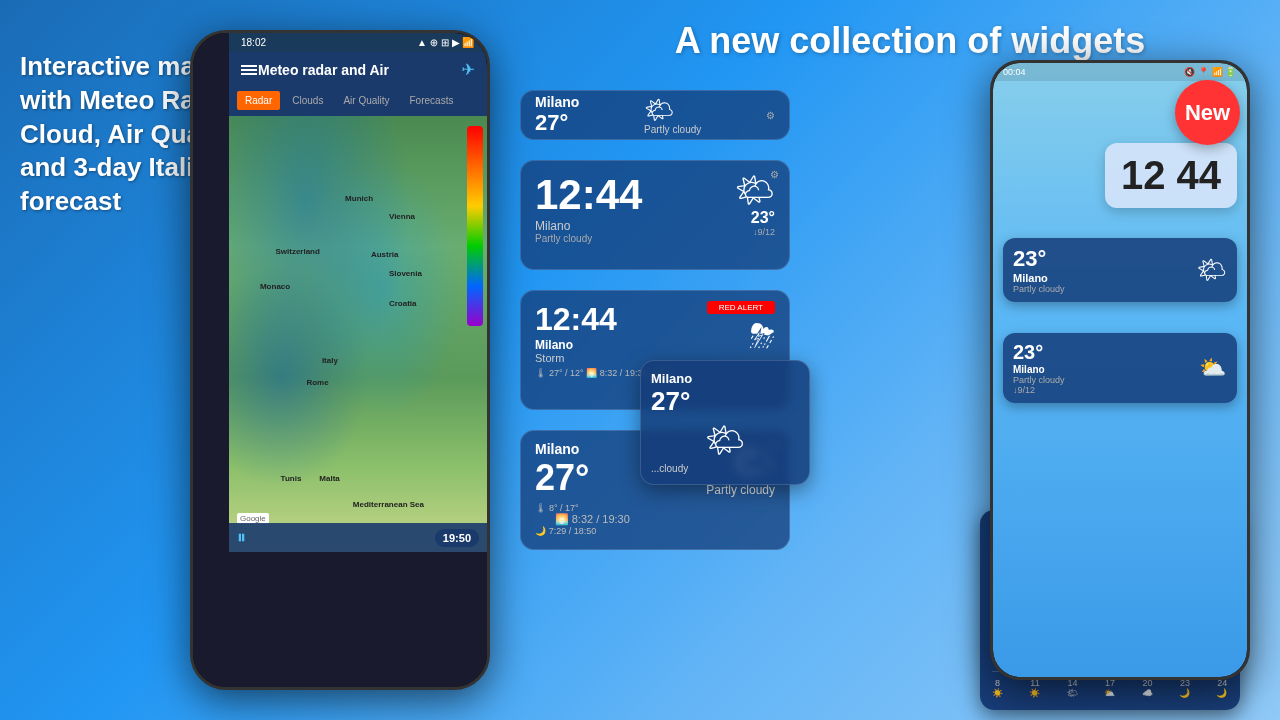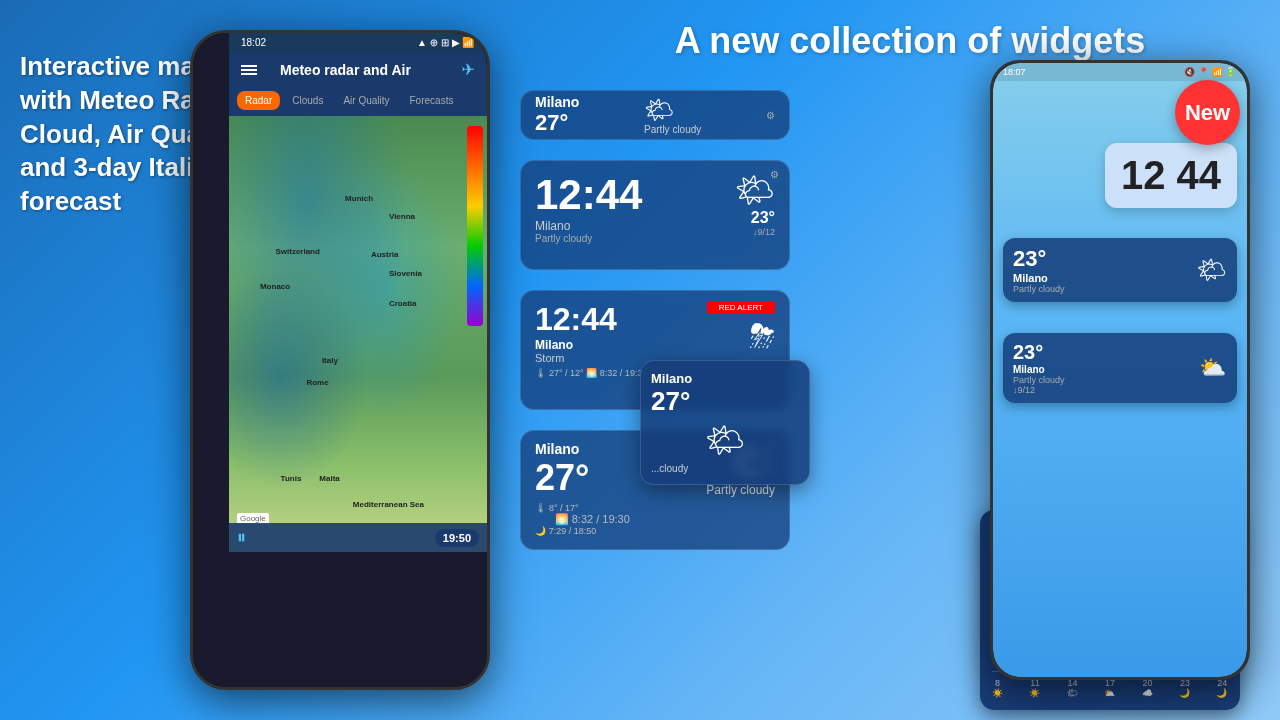--- a/index.html
+++ b/index.html
@@ -67,39 +67,39 @@
       padding: 4px 12px;
       display: flex;
       justify-content: space-between;
       align-items: center;
     }
     .phone-app-bar {
       background: #1a3a6c;
       padding: 8px 12px;
       display: flex;
       align-items: center;
-      gap: 23px;
+      gap: 1px;
     }
     .app-bar-title {
       color: white;
       font-size: 14px;
       font-weight: bold;
       flex: 1;
     }
     .tab-bar {
       background: #1a3a6c;
       display: flex;
       padding: 4px 8px 6px;
       gap: 4px;
     }
     .tab-item {
       color: #aaa;
       font-size: 10px;
       padding: 4px 8px;
-      border-radius: 8px;
+      border-radius: 2px;
       cursor: pointer;
     }
     .tab-item.active {
       background: #ff6600;
       color: white;
     }
     .map-area {
       width: 100%;
       height: 436px;
       position: relative;
@@ -493,21 +493,21 @@
     <div style="text-align:center;font-size:9px;color:#ccc;">
         <div>24</div>
         <div>🌙</div>
       </div>
   </div>
 </div>
 
 <div class="phone-right">
   <div class="phone-right-inner">
     <div class="phone-right-status">
-      <span>18:07</span>
+      <span>00:04</span>
       <span>🔇 📍 📶 🔋</span>
     </div>
 
     <div style="position:absolute;top:80px;right:10px;background:rgba(220,230,250,0.85);color:#222;border-radius:12px;padding:10px 16px;font-size:40px;font-weight:bold;box-shadow:0 4px 12px rgba(0,0,0,0.2);">12  44</div>
 
     <div style="position:absolute;top:175px;left:10px;right:10px;background:rgba(20,60,120,0.85);color:white;border-radius:12px;padding:8px 10px;box-shadow:0 4px 12px rgba(0,0,0,0.3);">
       <div style="display:flex;justify-content:space-between;align-items:center;">
         <div>
           <div style="font-size:22px;font-weight:bold;">23°</div>
           <div style="font-size:11px;font-weight:bold;">Milano</div>

